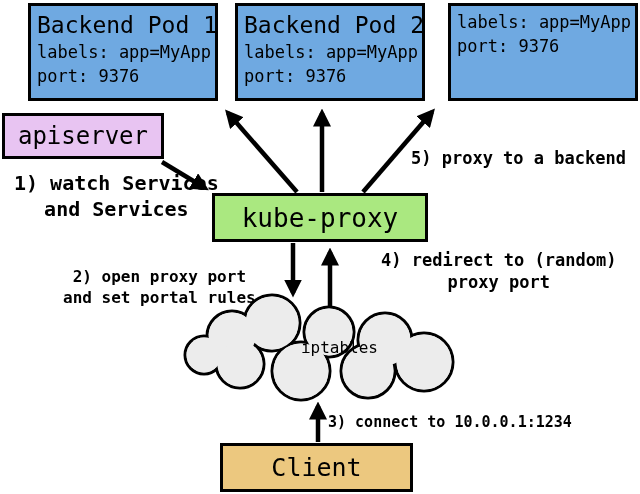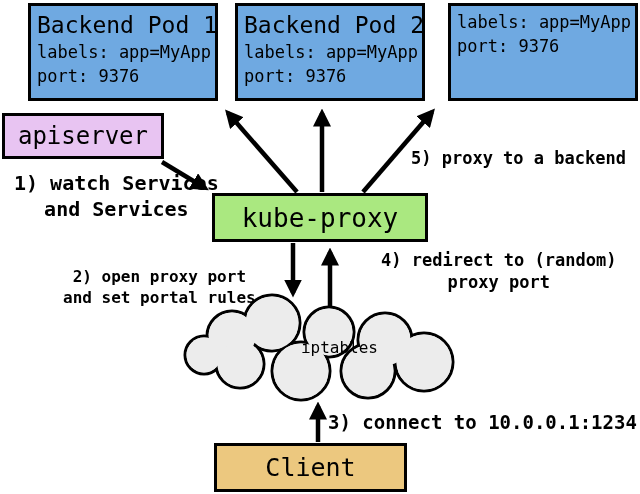--- a/index.html
+++ b/index.html
@@ -61,34 +61,34 @@
     background: var(--apiserver_fill);
     font-size: 24px;
   }
   .kubeproxy {
     left: 212px; top: 193px;
     width: 216px; height: 49px;
     background: var(--kubeproxy_fill);
     font-size: 26px;
   }
   .client {
-    left: 214px; top: 443px;
+    left: 220px; top: 443px;
     width: 193px; height: 49px;
     background: var(--client_fill);
     font-size: 25px;
   }
   .step {
     position: absolute;
     font-weight: bold;
     white-space: nowrap;
     text-align: center;
   }
   .step-1 { left: 14px;  top: 170px; font-size: 20px; line-height: 26px; }
   .step-2 { left: 63px;  top: 246px; font-size: 16px; line-height: 21px; margin-top: 20px; }
-  .step-3 { left: 328px; top: 411px; font-size: 19px; line-height: 22px; }
+  .step-3 { left: 328px; top: 411px; font-size: 15px; line-height: 22px; }
   .step-4 { left: 345px; top: 249px; font-size: 17px; line-height: 22px; margin-left: 36px; }
   .step-5 { left: 411px; top: 147px; font-size: 17px; line-height: 22px; }
   .iptables-label {
     position: absolute;
     left: 248px; top: 338px;
     width: 130px;
     text-align: right;
     font-size: 16px;
     line-height: 20px;
   }

